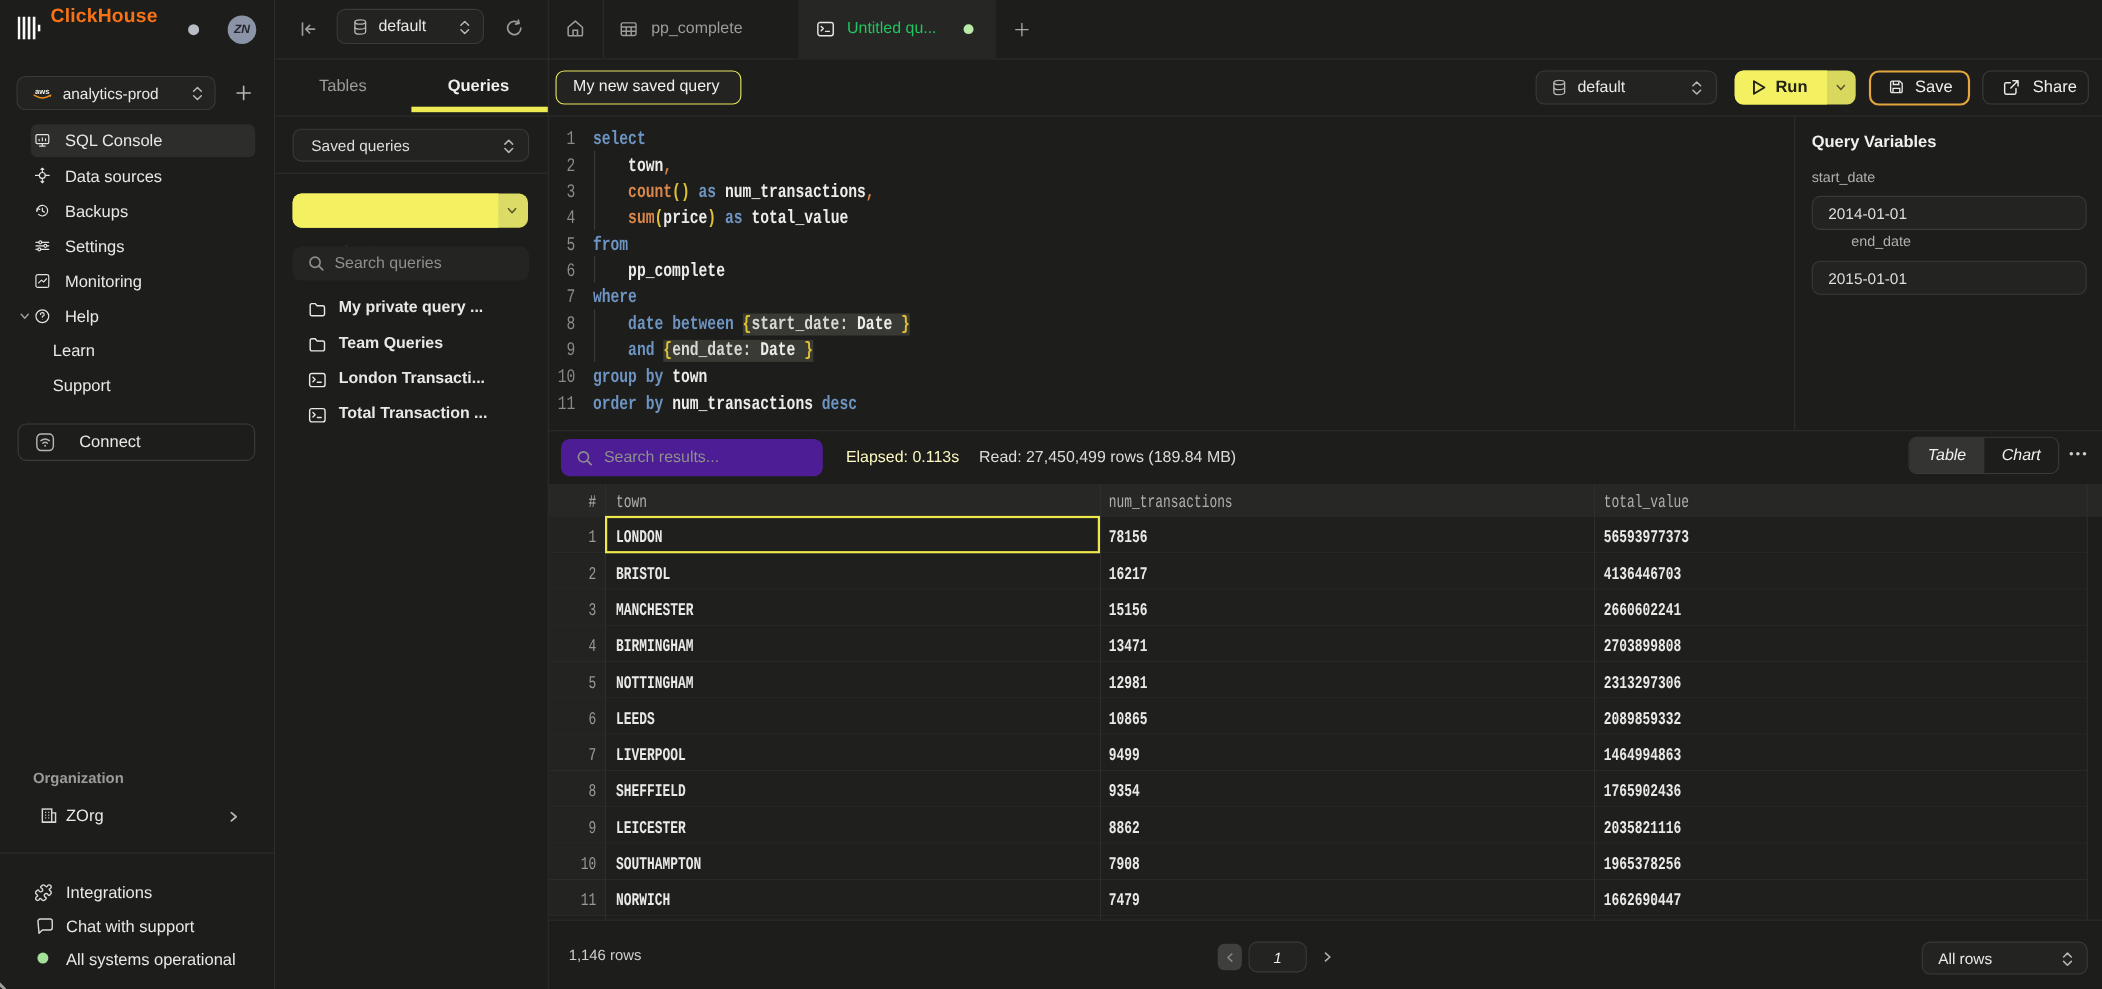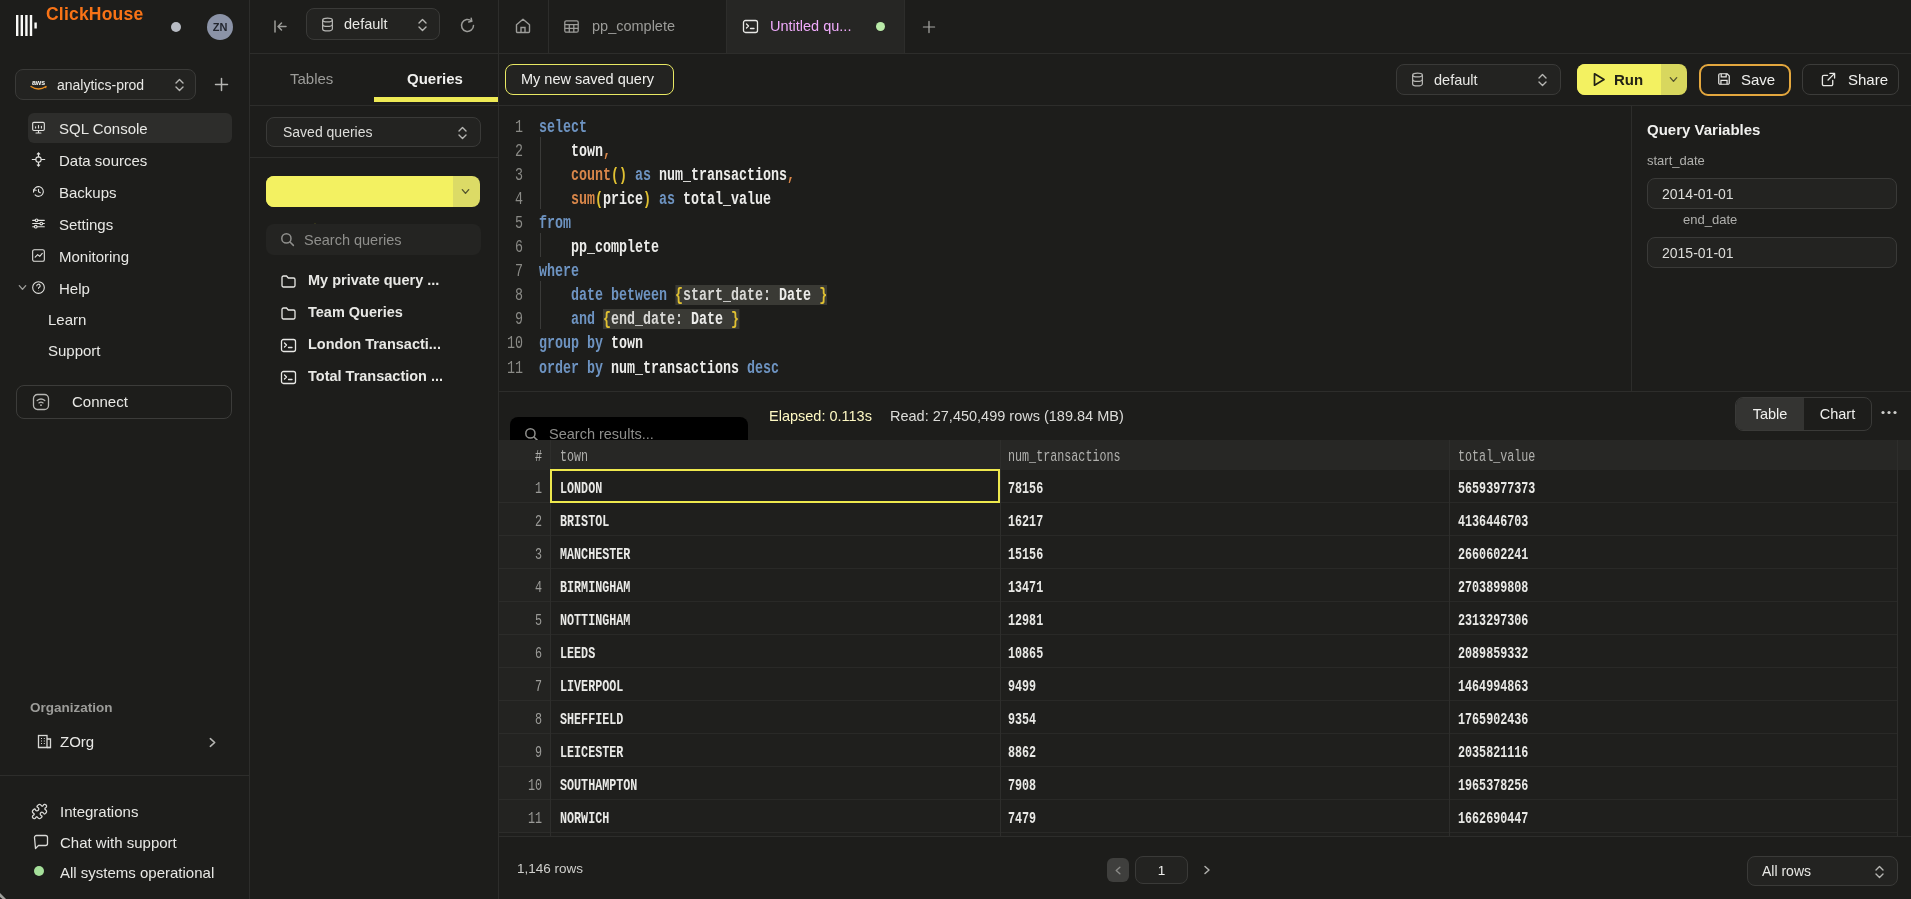--- a/index.html
+++ b/index.html
@@ -2,21 +2,21 @@
 <html><head>
 <meta charset="utf-8">
 <style>
 * { margin:0; padding:0; box-sizing:border-box; }
 html,body { width:1911px; height:899px; overflow:hidden; background:#1d1d1b; font-family:"Liberation Sans", sans-serif; }
 .abs { position:absolute; }
 #page { position:relative; width:1911px; height:899px; background:#1d1d1b; color:#eaeae7; overflow:hidden; }
 .vline { position:absolute; width:1px; background:#2d2d2b; }
 .hline { position:absolute; height:1px; background:#2d2d2b; }
 .sel { position:absolute; background:#232321; border:1px solid #3a3a38; border-radius:8px; display:flex; align-items:center; }
-.cc { display:flex; align-items:center; justify-content:center; }
+.cc { display:flex; align-items:center; justify-content:center;font-style:italic; }
 svg { display:block; }
 .mono { font-family:"Liberation Mono", monospace; }
 </style>
 </head>
 <body>
 <div id="page">
 
 <div class="abs" style="left:0;top:0;width:249px;height:899px;">
 <svg class="abs" style="left:16px;top:15px;" width="21" height="21" viewBox="0 0 21 21">
 <rect x="0" y="0" width="2.4" height="21" fill="#fafaf8"></rect>
@@ -182,21 +182,21 @@
 <div class="abs" style="left:592px;top:18px;font-size:14.5px;color:#9c9c99;">pp_complete</div>
 <div class="vline" style="left:726px;top:0;height:53px;"></div>
 <div class="abs" style="left:727px;top:0;width:177px;height:53px;background:#262624;"></div>
 <div class="abs" style="left:742px;top:18px;">
       <svg width="17" height="17" viewBox="0 0 17 17" fill="none" stroke="#e8e8e5" stroke-width="1.3">
 <rect x="1.5" y="2.5" width="14" height="12" rx="2"></rect>
 <path d="M4.5 6 L6.5 8 L4.5 10" stroke-linecap="round" stroke-linejoin="round"></path>
 <path d="M8.5 10.5 H12" stroke-linecap="round"></path>
 </svg>
     </div>
-<div class="abs" style="left:770px;top:18px;font-size:14.5px;color:#f0abfc;">Untitled qu...</div>
+<div class="abs" style="left:770px;top:18px;font-size:14.5px;color:#22c55e;">Untitled qu...</div>
 <div class="abs" style="left:876px;top:22px;width:9px;height:9px;border-radius:50%;background:#b9eaa8;"></div>
 <div class="vline" style="left:904px;top:0;height:53px;"></div>
 <div class="abs" style="left:922px;top:19.5px;">
       <svg width="14" height="14" viewBox="0 0 15 15">
         <path d="M7.5 1.5 V13.5 M1.5 7.5 H13.5" stroke="#a8a8a5" stroke-width="1.3" stroke-linecap="round"></path>
       </svg>
     </div>
 <div class="vline" style="left:498px;top:0;height:899px;"></div>
 <div class="abs" style="left:290px;top:70px;font-size:15px;color:#9c9c99;">Tables</div>
 <div class="abs" style="left:407px;top:70px;font-size:15px;font-weight:bold;color:#f0f0ee;">Queries</div>
@@ -335,21 +335,21 @@
 <div class="abs" style="left:540px;top:281.2px;width:1px;height:48.19999999999999px;background:#3a3a38;"></div>
 <div class="abs" style="left:1647px;top:121px;font-size:15px;font-weight:bold;color:#f0f0ee;">Query Variables</div>
 <div class="abs" style="left:1647px;top:153px;font-size:13px;color:#b0b0ad;">start_date</div>
 <div class="sel" style="left:1647px;top:178px;width:250px;height:31px;">
       <span style="margin-left:14px;font-size:14px;color:#dededb;">2014-01-01</span>
     </div>
 <div class="abs" style="left:1647px;top:212px;font-size:13px;color:#b0b0ad;margin-left:36px;">end_date</div>
 <div class="sel" style="left:1647px;top:237px;width:250px;height:31px;">
       <span style="margin-left:14px;font-size:14px;color:#dededb;">2015-01-01</span>
     </div>
-<div class="abs" style="left:510px;top:417px;width:238px;height:34px;border-radius:8px;background:#000000;display:flex;align-items:center;text-align:center;">
+<div class="abs" style="left:510px;top:399px;width:238px;height:34px;border-radius:8px;background:#4c1d95;display:flex;align-items:center;text-align:center;">
 <span style="margin-left:14px;">
         <svg width="15" height="15" viewBox="0 0 15 15">
           <circle cx="6.4" cy="6.4" r="4.6" stroke="#8f8f8c" stroke-width="1.5" fill="none"></circle>
           <path d="M10 10 L13.4 13.4" stroke="#8f8f8c" stroke-width="1.5" stroke-linecap="round"></path>
         </svg>
       </span>
 <span style="margin-left:10px;font-size:14.5px;color:#8f8f8c;">Search results...</span>
 </div>
 <div class="abs" style="left:769px;top:408px;font-size:14.5px;color:#fef9c3;">Elapsed: 0.113s</div>
 <div class="abs" style="left:890px;top:408px;font-size:14.5px;color:#dcdcd9;">Read: 27,450,499 rows (189.84 MB)</div>

